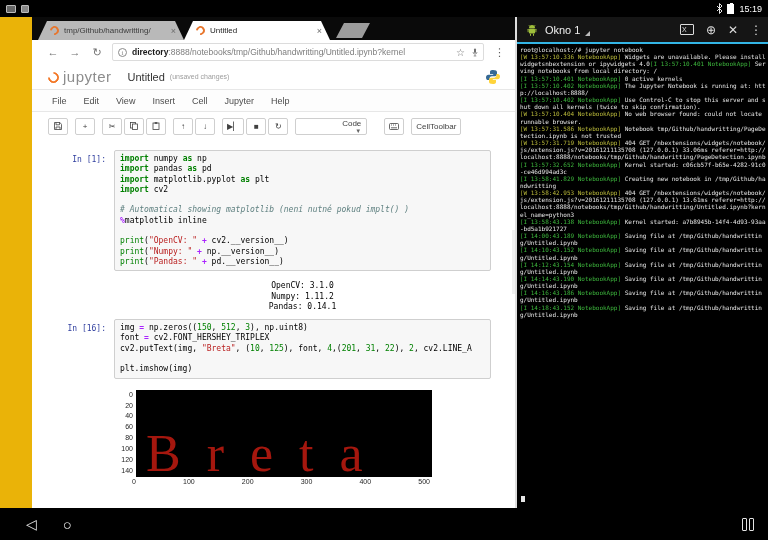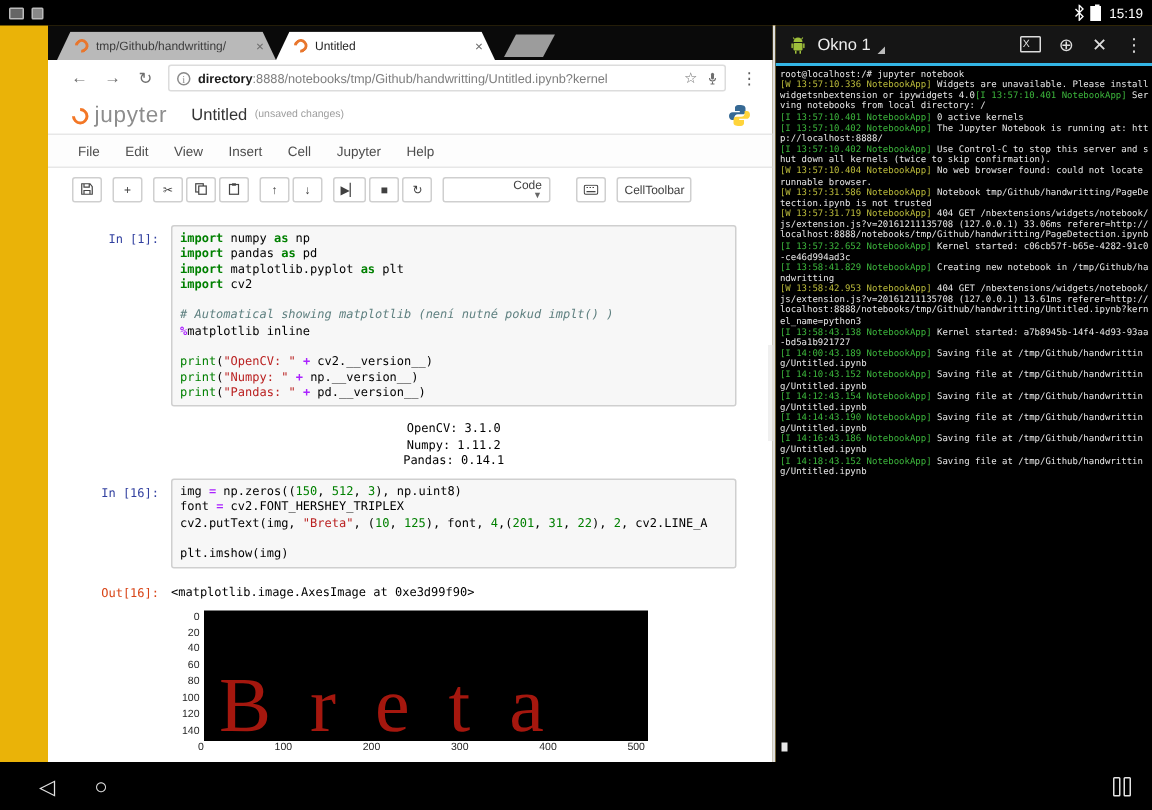--- a/index.html
+++ b/index.html
@@ -262,24 +262,20 @@
                 <div class="outline">Numpy: 1.11.2</div>
                 <div class="outline">Pandas: 0.14.1</div>
               </div>
           </div>
 
           <div class="cell-row">
             <div class="prompt-col in-prompt">In [16]:</div>
             <div class="code-box"><div class="cline"><span class="t-pl">img </span><span class="t-op">=</span><span class="t-pl"> np.zeros((</span><span class="t-num">150</span><span class="t-pl">, </span><span class="t-num">512</span><span class="t-pl">, </span><span class="t-num">3</span><span class="t-pl">), np.uint8)</span></div><div class="cline"><span class="t-pl">font </span><span class="t-op">=</span><span class="t-pl"> cv2.FONT_HERSHEY_TRIPLEX</span></div><div class="cline"><span class="t-pl">cv2.putText(img, </span><span class="t-str">"Breta"</span><span class="t-pl">, (</span><span class="t-num">10</span><span class="t-pl">, </span><span class="t-num">125</span><span class="t-pl">), font, </span><span class="t-num">4</span><span class="t-pl">,(</span><span class="t-num">201</span><span class="t-pl">, </span><span class="t-num">31</span><span class="t-pl">, </span><span class="t-num">22</span><span class="t-pl">), </span><span class="t-num">2</span><span class="t-pl">, cv2.LINE_A</span></div><div class="cline">&nbsp;</div><div class="cline"><span class="t-pl">plt.imshow(img)</span></div></div>
           </div>
 
-          <div class="cell-row" style="margin-bottom:2px;">
-            <div class="prompt-col out-prompt">Out[16]:</div>
-            <div class="out-text">&lt;matplotlib.image.AxesImage at 0xe3d99f90&gt;</div>
-          </div>
 
           <div class="cell-row">
             <div class="prompt-col"></div>
             <div class="plot">
               <div class="plot-body">
                 <div class="ytick-col">
                     <div class="ytick">0</div>
                     <div class="ytick">20</div>
                     <div class="ytick">40</div>
                     <div class="ytick">60</div>

